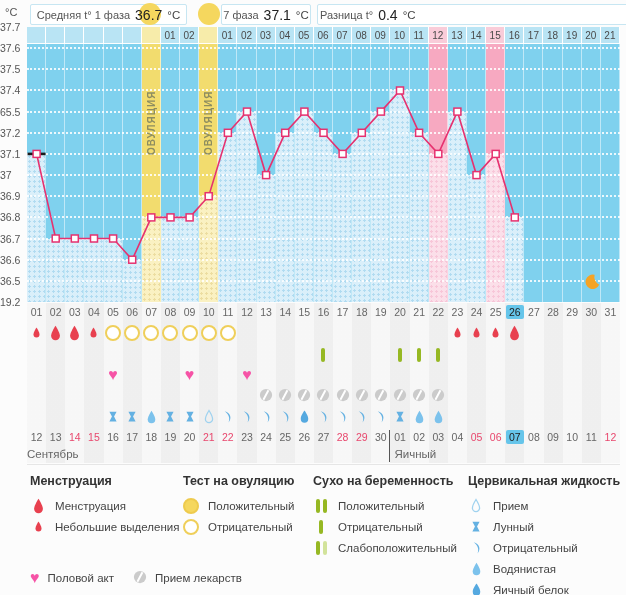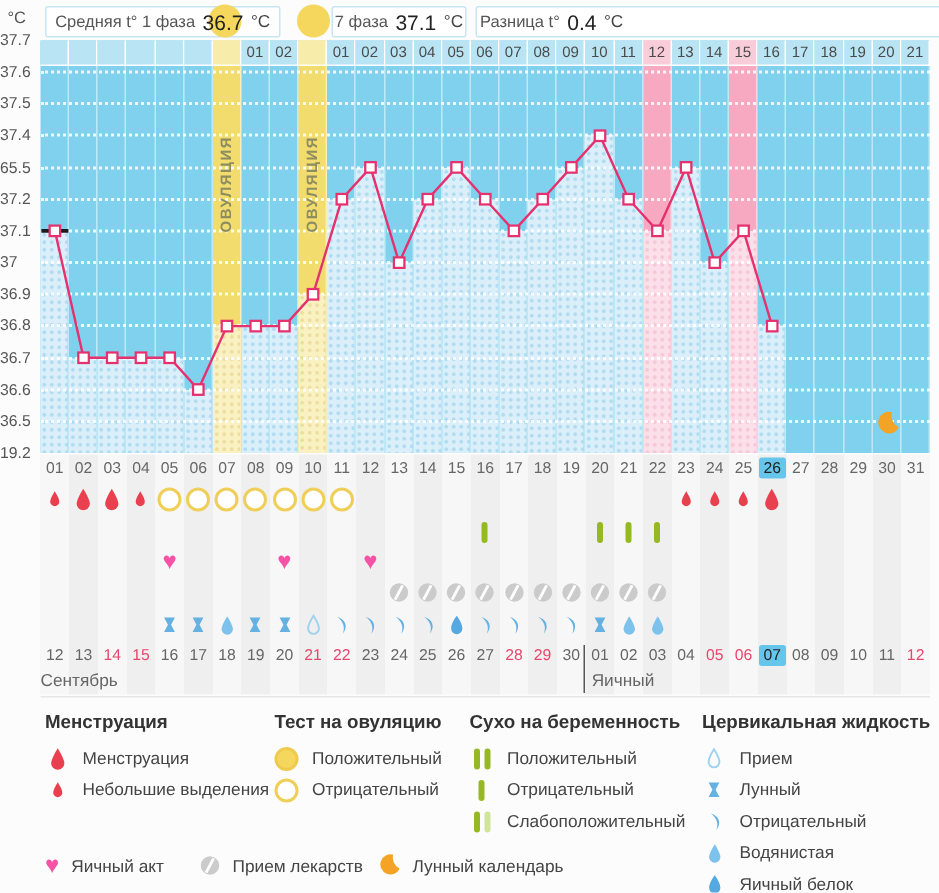--- a/index.html
+++ b/index.html
@@ -904,28 +904,22 @@
           <svg width="13" height="15" viewBox="0 0 16 20">
             <path d="M8 2C8 2 3 8.6 3 13a5 5.4 0 0 0 10 0C13 8.6 8 2 8 2Z" fill="#55a9e0"></path>
           </svg>
         </span>
         <span>Яичный белок</span>
       </div>
   </div>
 
   <div class="mitem" style="left:30px;">
       <span class="lic"><span class="hrt">♥</span></span>
-      <span>Яичный акт</span>
+      <span>Половой акт</span>
     </div>
   <div class="mitem" style="left:133px;">
       <span class="lic"><svg width="14" height="14" viewBox="0 0 16 16">
           <circle cx="8" cy="8" r="7" fill="#cbcbcb"></circle>
           <line x1="10.8" y1="2.6" x2="5" y2="13.4" stroke="#fff" stroke-width="2.2"></line>
         </svg></span>
       <span>Прием лекарств</span>
     </div>
-  <div class="mitem" style="left:252px;">
-      <span class="lic"><svg width="15" height="15" viewBox="0 0 16 16">
-          <path d="M10.8 0.8A7.2 7.2 0 1 0 15.4 10.8A8.8 8.8 0 0 1 10.8 0.8Z" fill="#f5a324"></path>
-        </svg></span>
-      <span>Лунный календарь</span>
-    </div>
 </div>
 
 </body></html>

